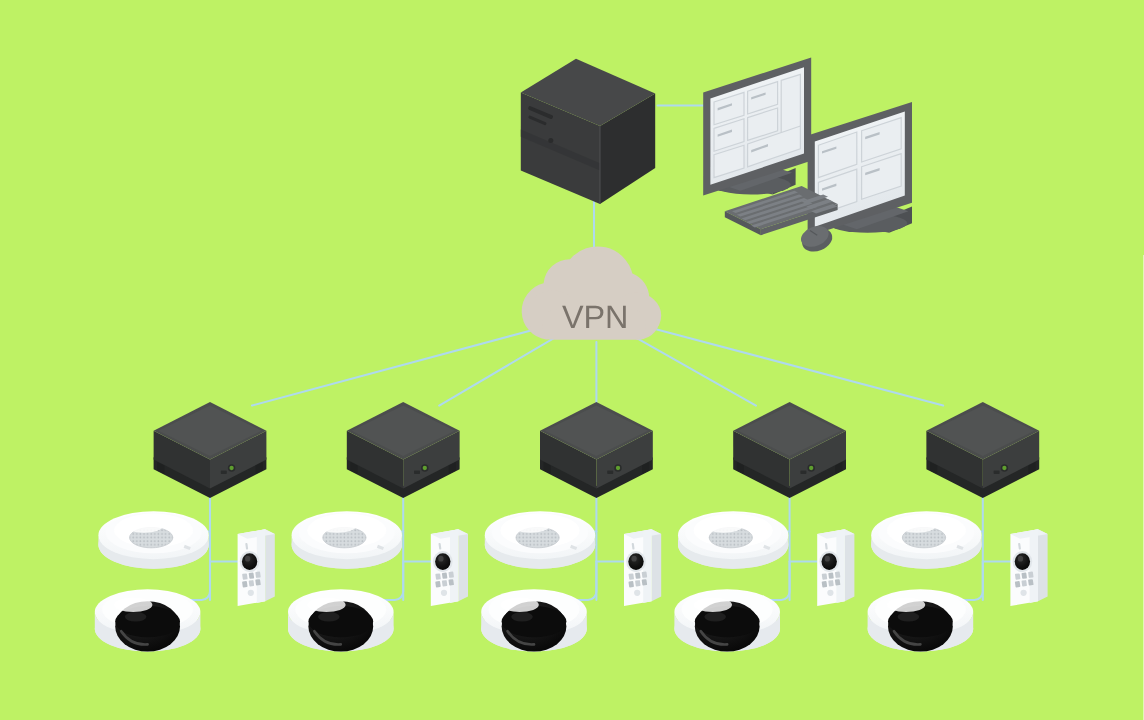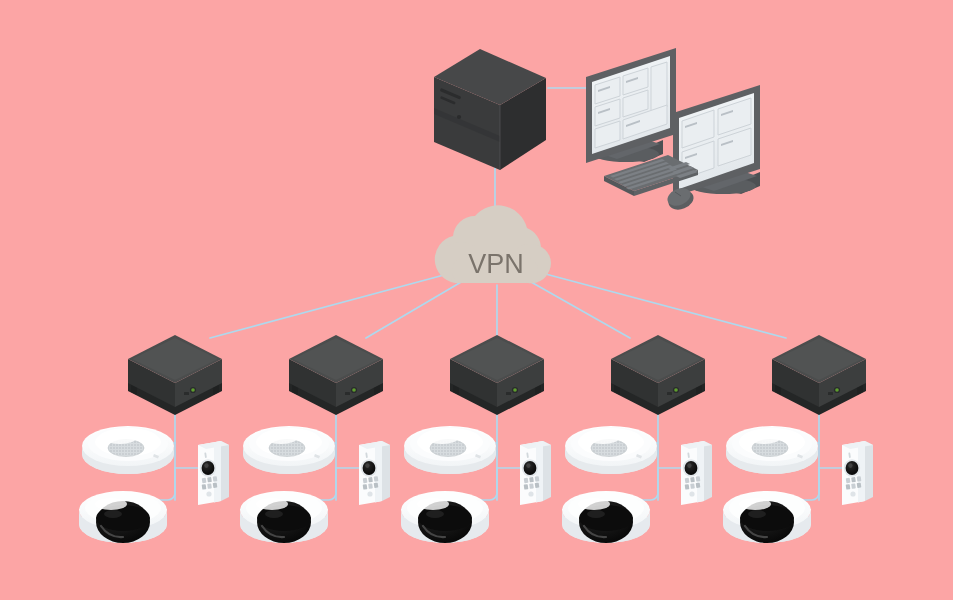--- a/index.html
+++ b/index.html
@@ -13,21 +13,21 @@
     font-family: "Liberation Sans", sans-serif;
     overflow: hidden;
     position: relative;
   }
   #diagram-root {
     position: absolute;
     left: 0;
     top: 0;
     width: 953px;
     height: 600px;
-    background: #fca5a5;
+    background: #bef264;
   }
   svg.scene {
     display: block;
     width: 953px;
     height: 600px;
   }
 </style>
 </head>
 <body>
 

